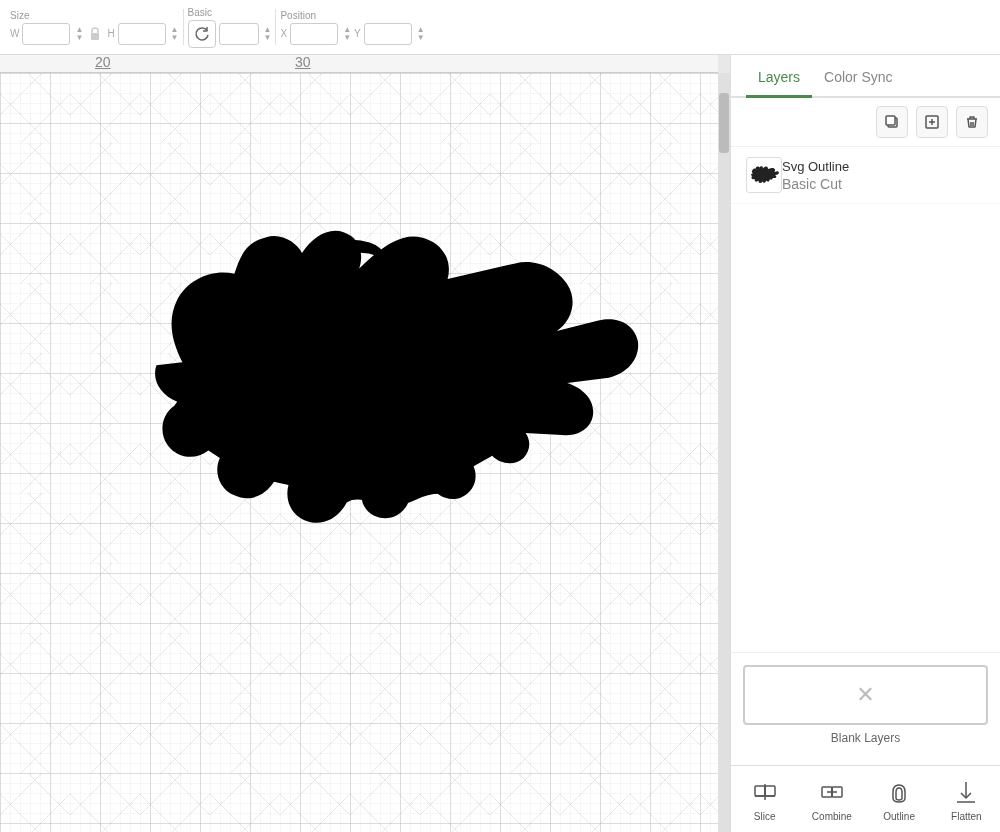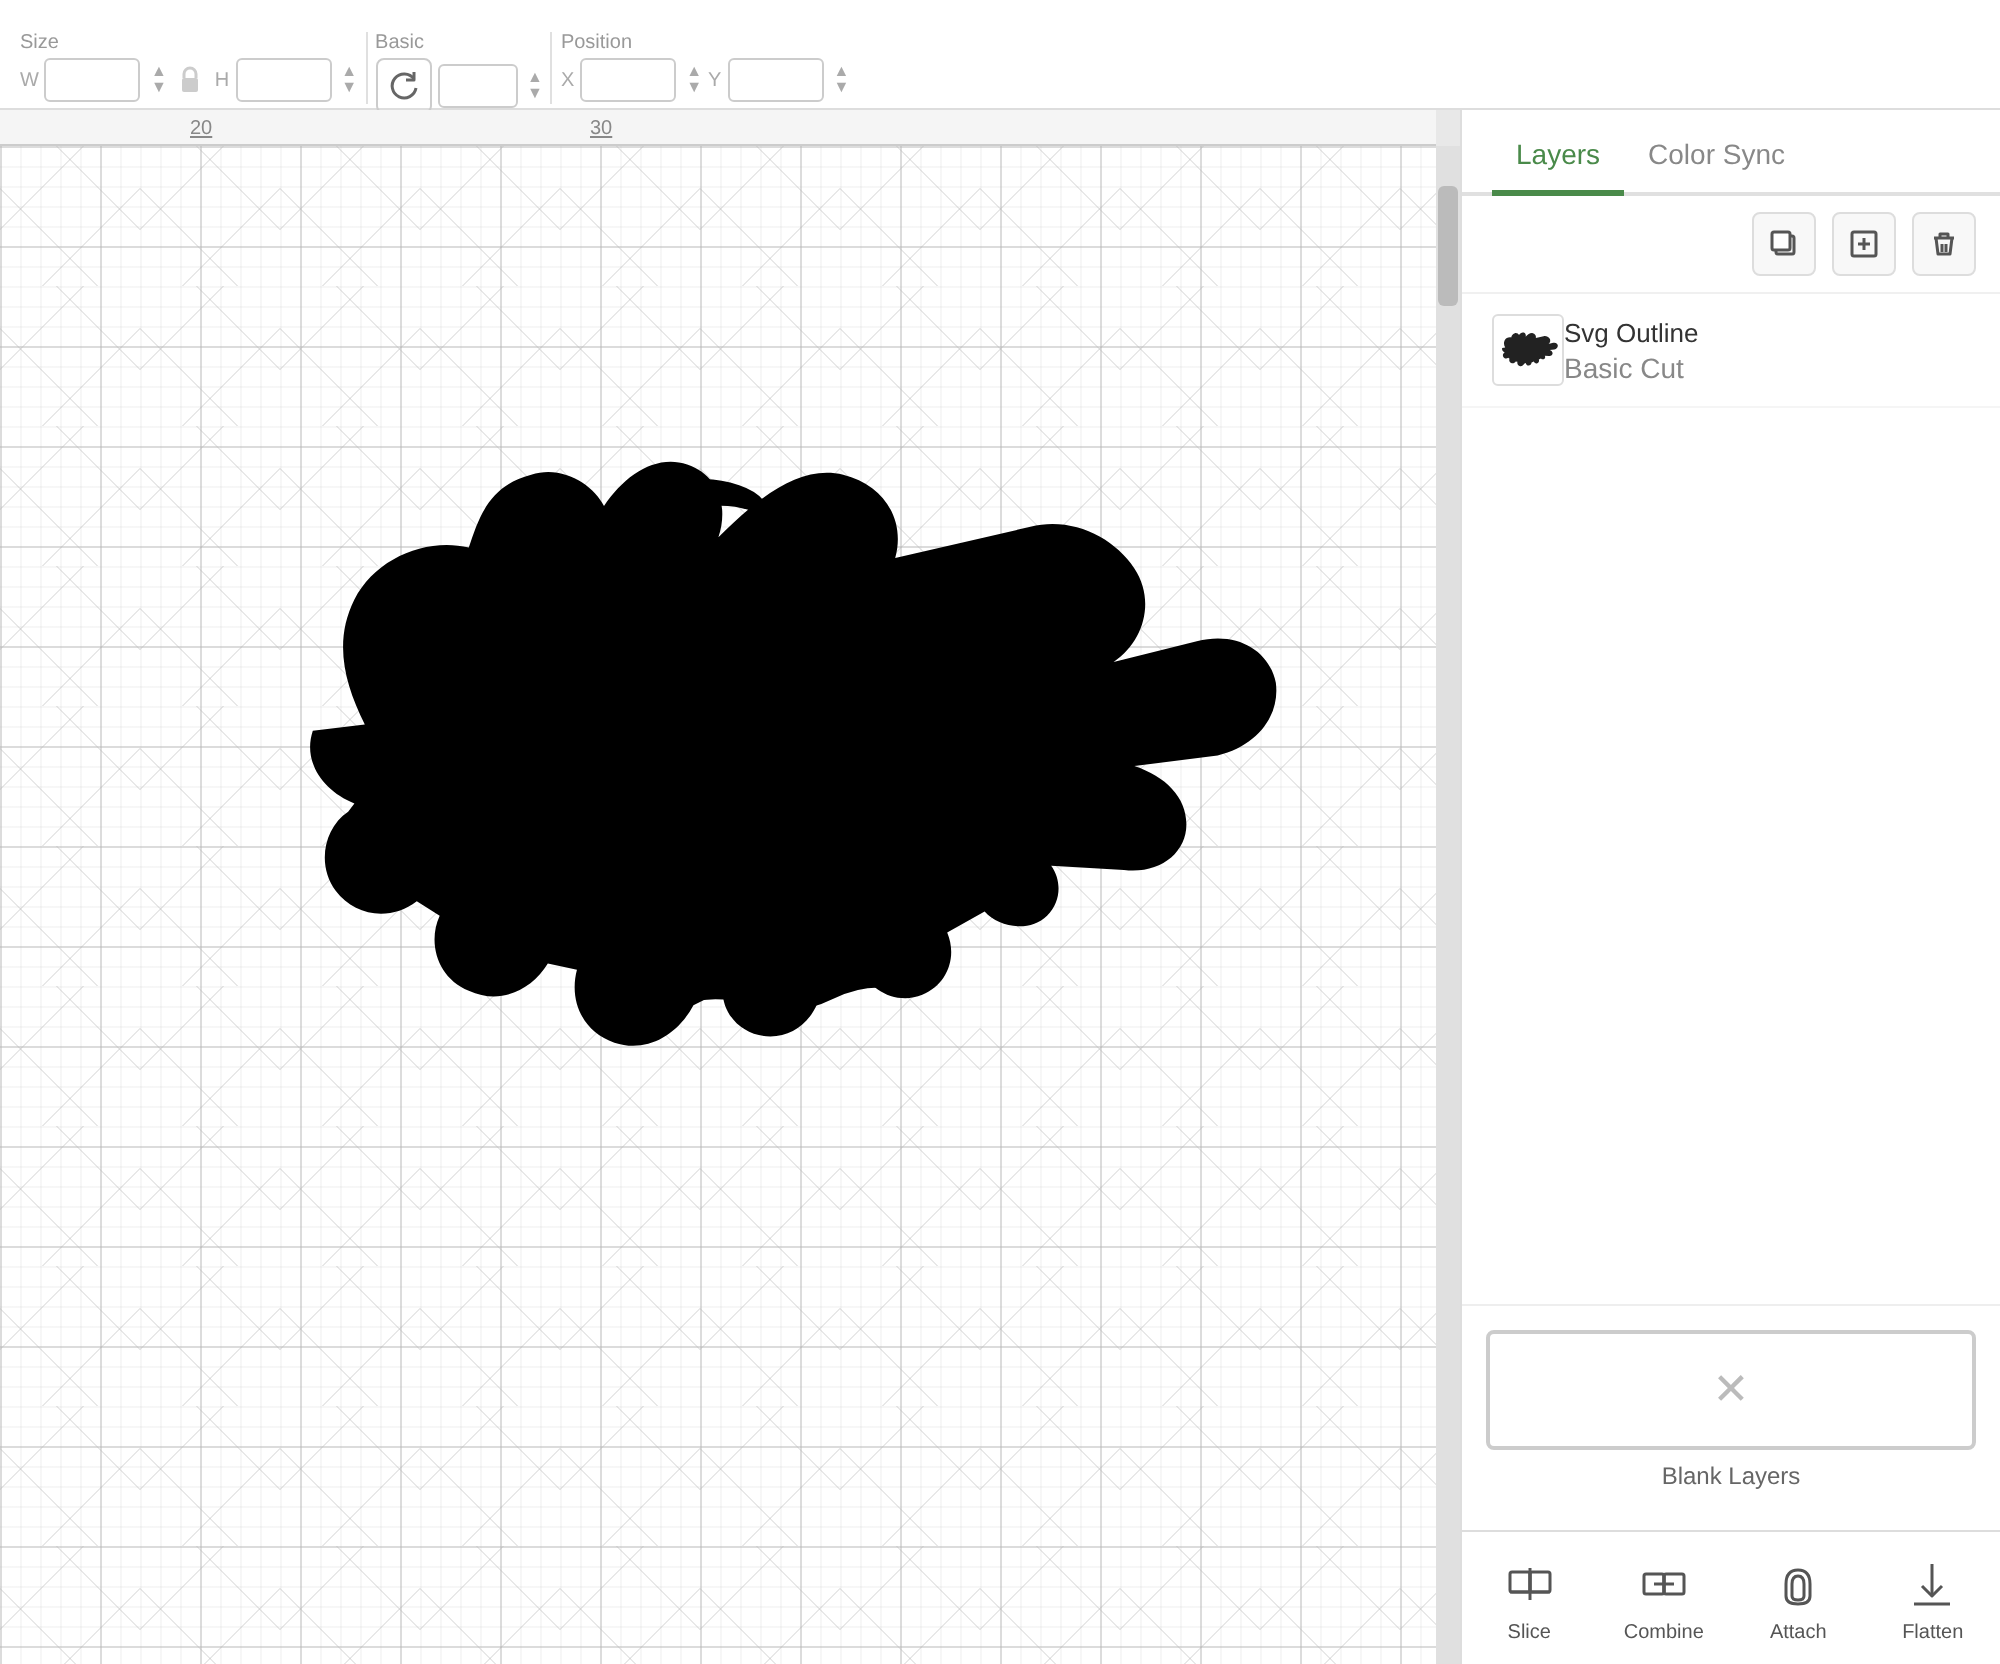--- a/index.html
+++ b/index.html
@@ -4,21 +4,21 @@
   <style>
     * { box-sizing: border-box; margin: 0; padding: 0; }
     body { width: 1000px; height: 832px; overflow: hidden; font-family: Arial, sans-serif; background: #f0f0f0; display: flex; flex-direction: column; }
 
     
     .toolbar {
       height: 55px;
       background: #ffffff;
       border-bottom: 1px solid #ddd;
       display: flex;
-      align-items: flex-start;
+      align-items: center;
       padding: 16px 10px;
       flex-shrink: 0;
     }
     .toolbar-group {
       display: flex;
       flex-direction: column;
       align-items: flex-start;
       gap: 2px;
     }
     .toolbar-label {
@@ -314,21 +314,21 @@
       justify-content: center;
     }
     .panel-bottom-label {
       font-size: 10px;
       color: #555;
     }
 
     
     .ruler-number {
       position: absolute;
-      font-size: 10px;
+      font-size: 14px;
       color: #888;
       bottom: 2px;
       text-decoration: underline;
     }
 
     .panel-spacer { flex: 1; }
   </style>
 </head>
 <body>
 
@@ -567,21 +567,21 @@
         <span class="panel-bottom-label">Combine</span>
       </div>
 
       <div class="panel-bottom-tool">
         <div class="panel-bottom-icon">
           <svg width="28" height="28" viewBox="0 0 28 28" fill="none">
             <path d="M8 14 Q8 7, 14 7 Q20 7, 20 14 L20 20 Q20 24, 14 24 Q8 24, 8 20 Z" stroke="#555" stroke-width="1.5"></path>
             <path d="M11 14 Q11 10, 14 10 Q17 10, 17 14 L17 20 Q17 22, 14 22 Q11 22, 11 20 Z" stroke="#555" stroke-width="1.5"></path>
           </svg>
         </div>
-        <span class="panel-bottom-label">Attach</span>
+        <span class="panel-bottom-label">Outline</span>
       </div>
 
       <div class="panel-bottom-tool">
         <div class="panel-bottom-icon">
           <svg width="28" height="28" viewBox="0 0 28 28" fill="none">
             <path d="M14 4 L14 20" stroke="#555" stroke-width="1.5"></path>
             <path d="M9 15 L14 20 L19 15" stroke="#555" stroke-width="1.5" stroke-linejoin="round"></path>
             <line x1="5" y1="24" x2="23" y2="24" stroke="#555" stroke-width="1.5"></line>
           </svg>
         </div>

